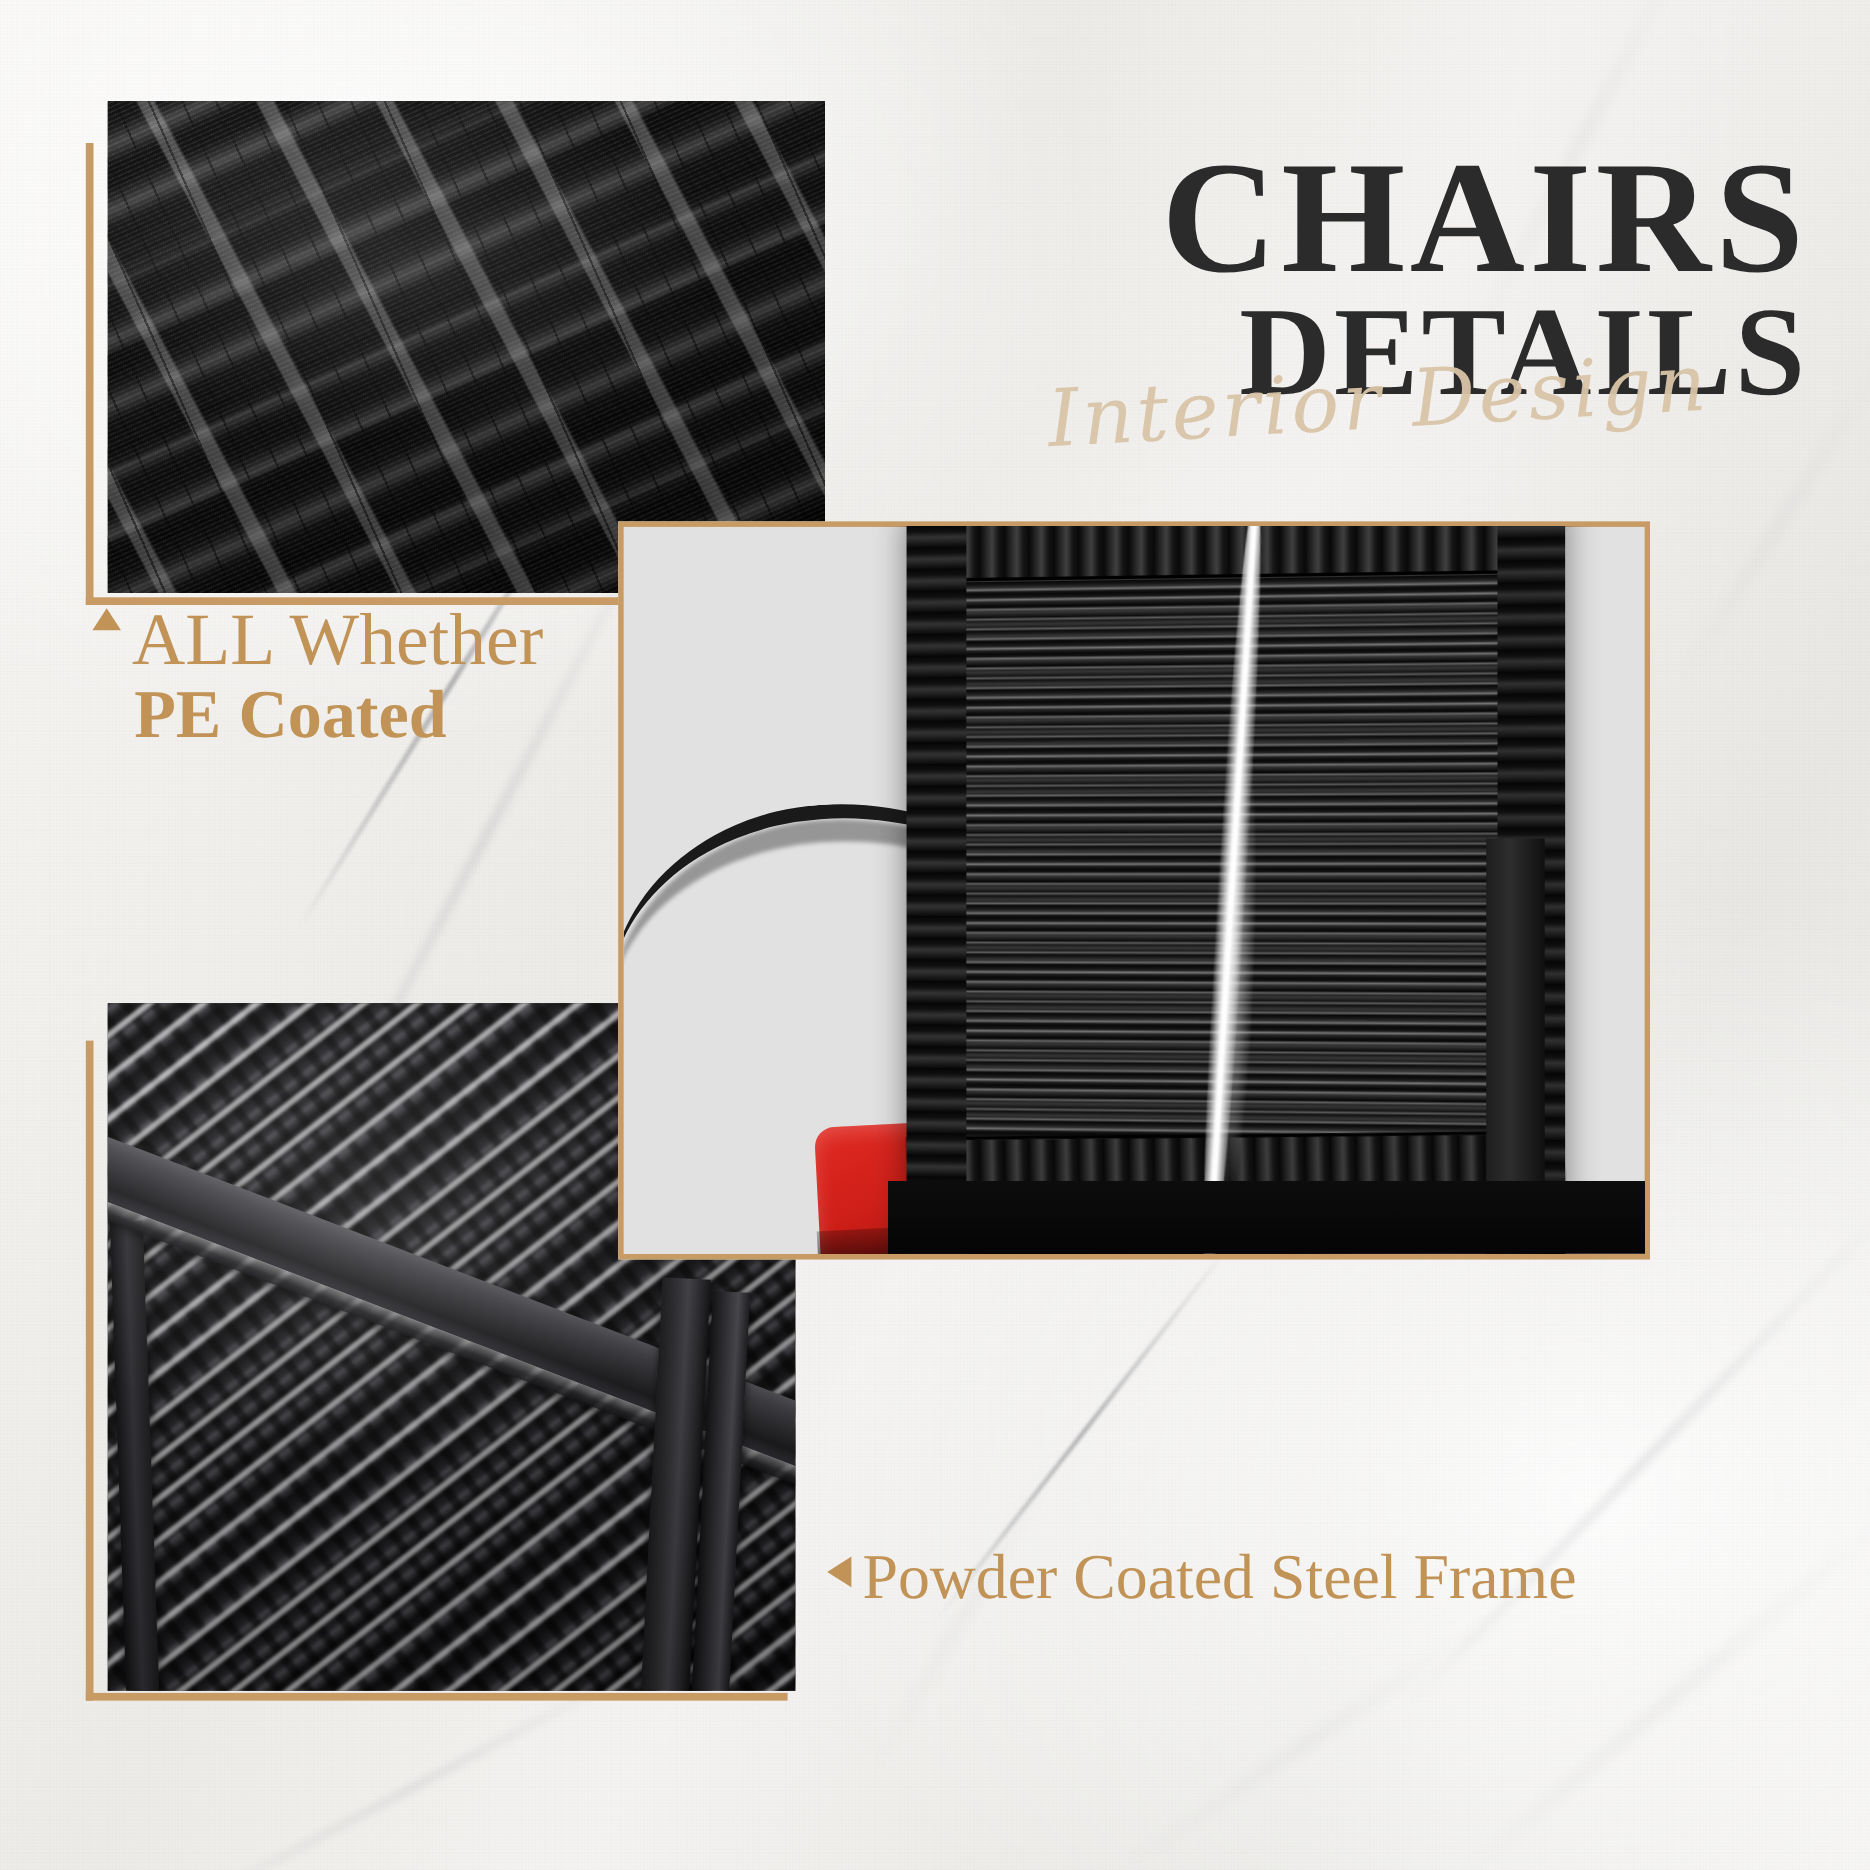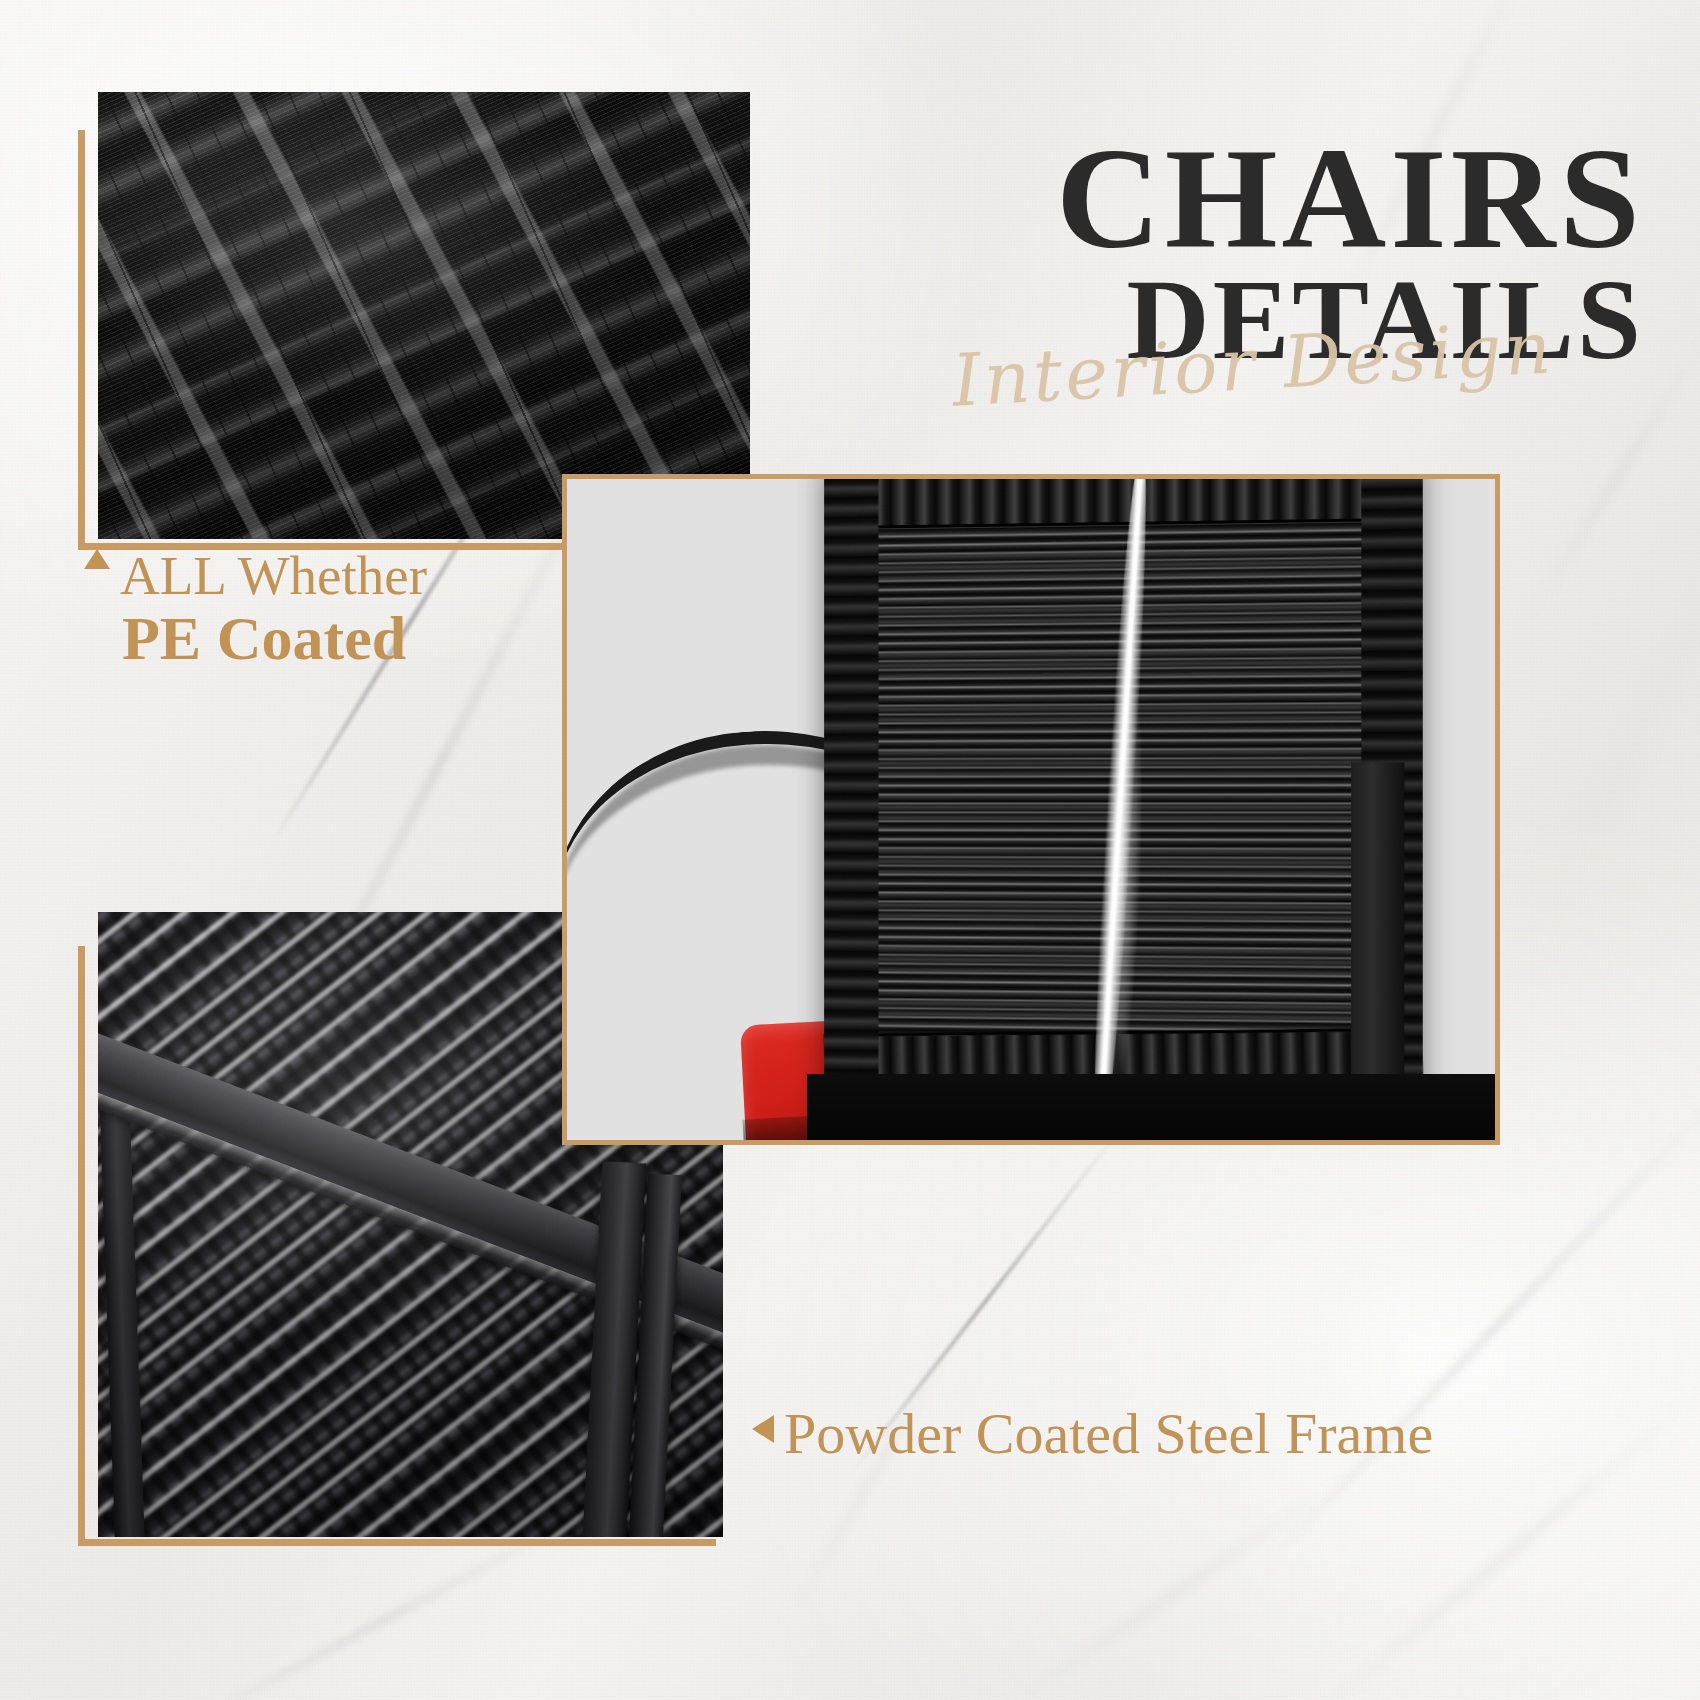--- a/index.html
+++ b/index.html
@@ -351,21 +351,21 @@
   .marker.left {
     border-top: 14px solid transparent;
     border-bottom: 14px solid transparent;
     border-right: 22px solid #c19356;
     vertical-align: 0.18em;
   }
 
   #cap-rattan {
     left: 84px; top: 548px;
   }
-  #cap-rattan .l1 { font-size: 55px; line-height: 1.02; }
+  #cap-rattan .l1 { font-size: 67px; line-height: 1.02; }
   #cap-rattan .l2 { font-size: 62px; line-height: 1.12; margin-left: 38px; font-weight: 700; }
 
   #cap-ergonomic {
     left: 978px; top: 1132px;
     font-size: 58px;
   }
   #cap-steel {
     left: 752px; top: 1400px;
     font-size: 58px;
   }

